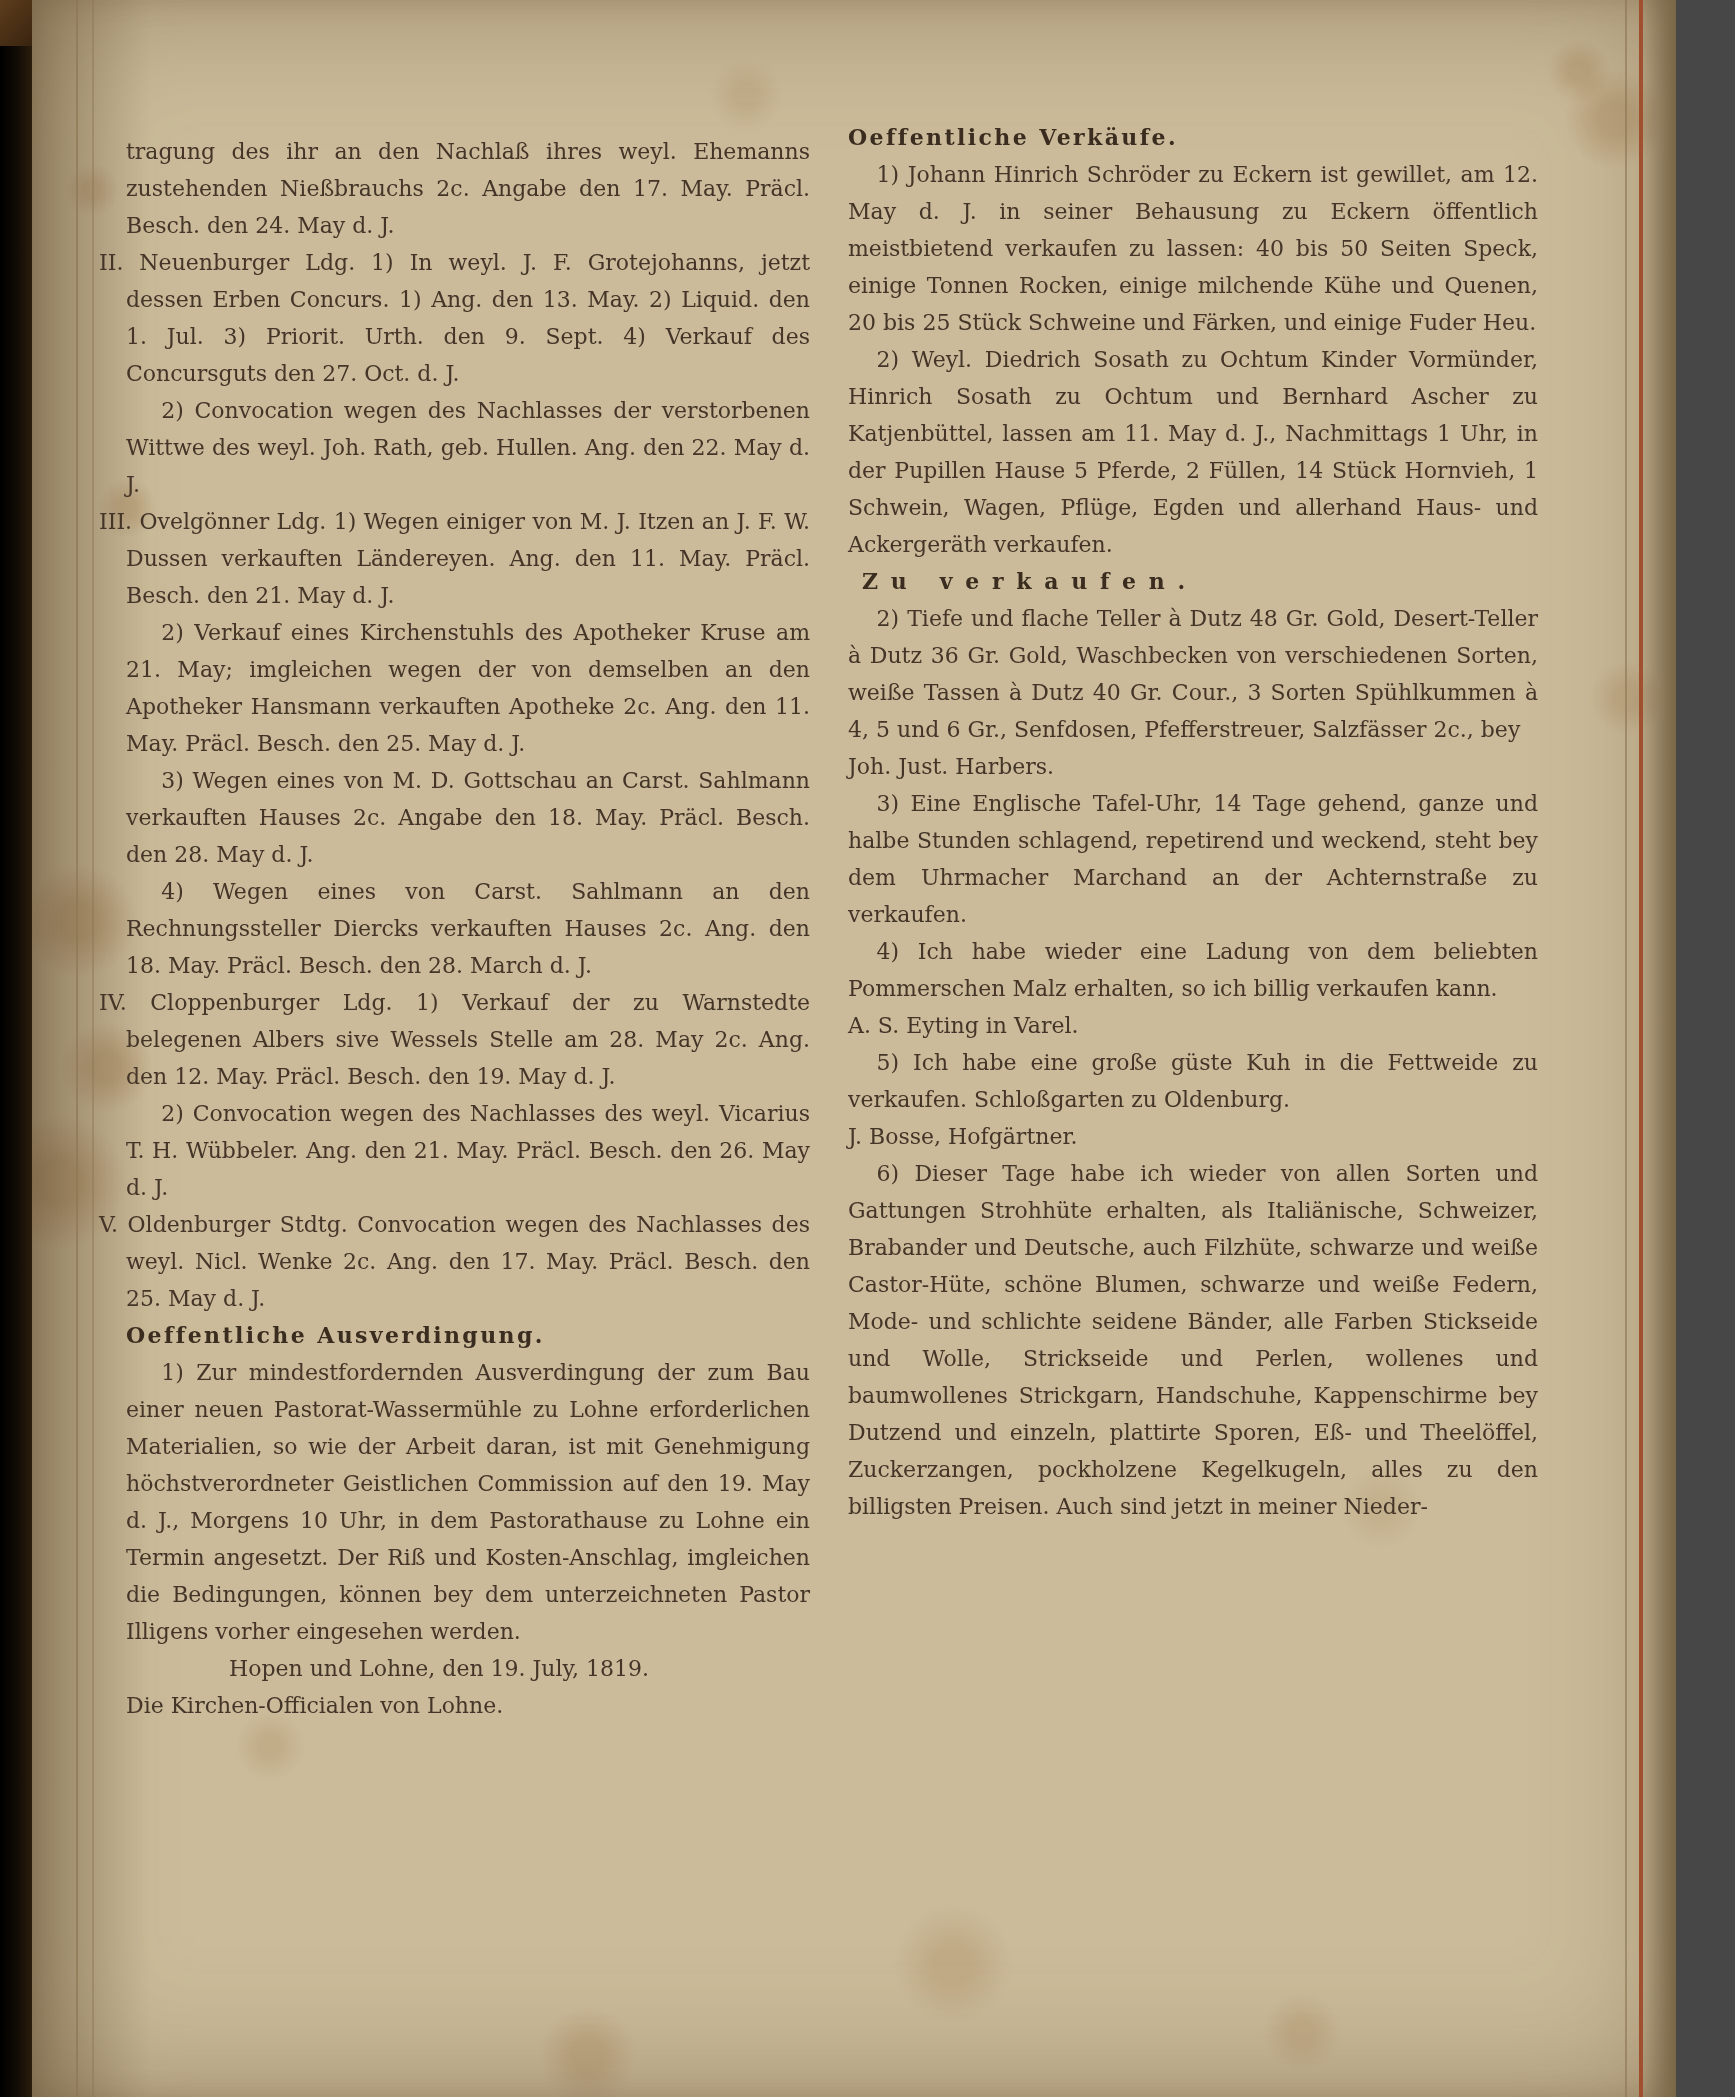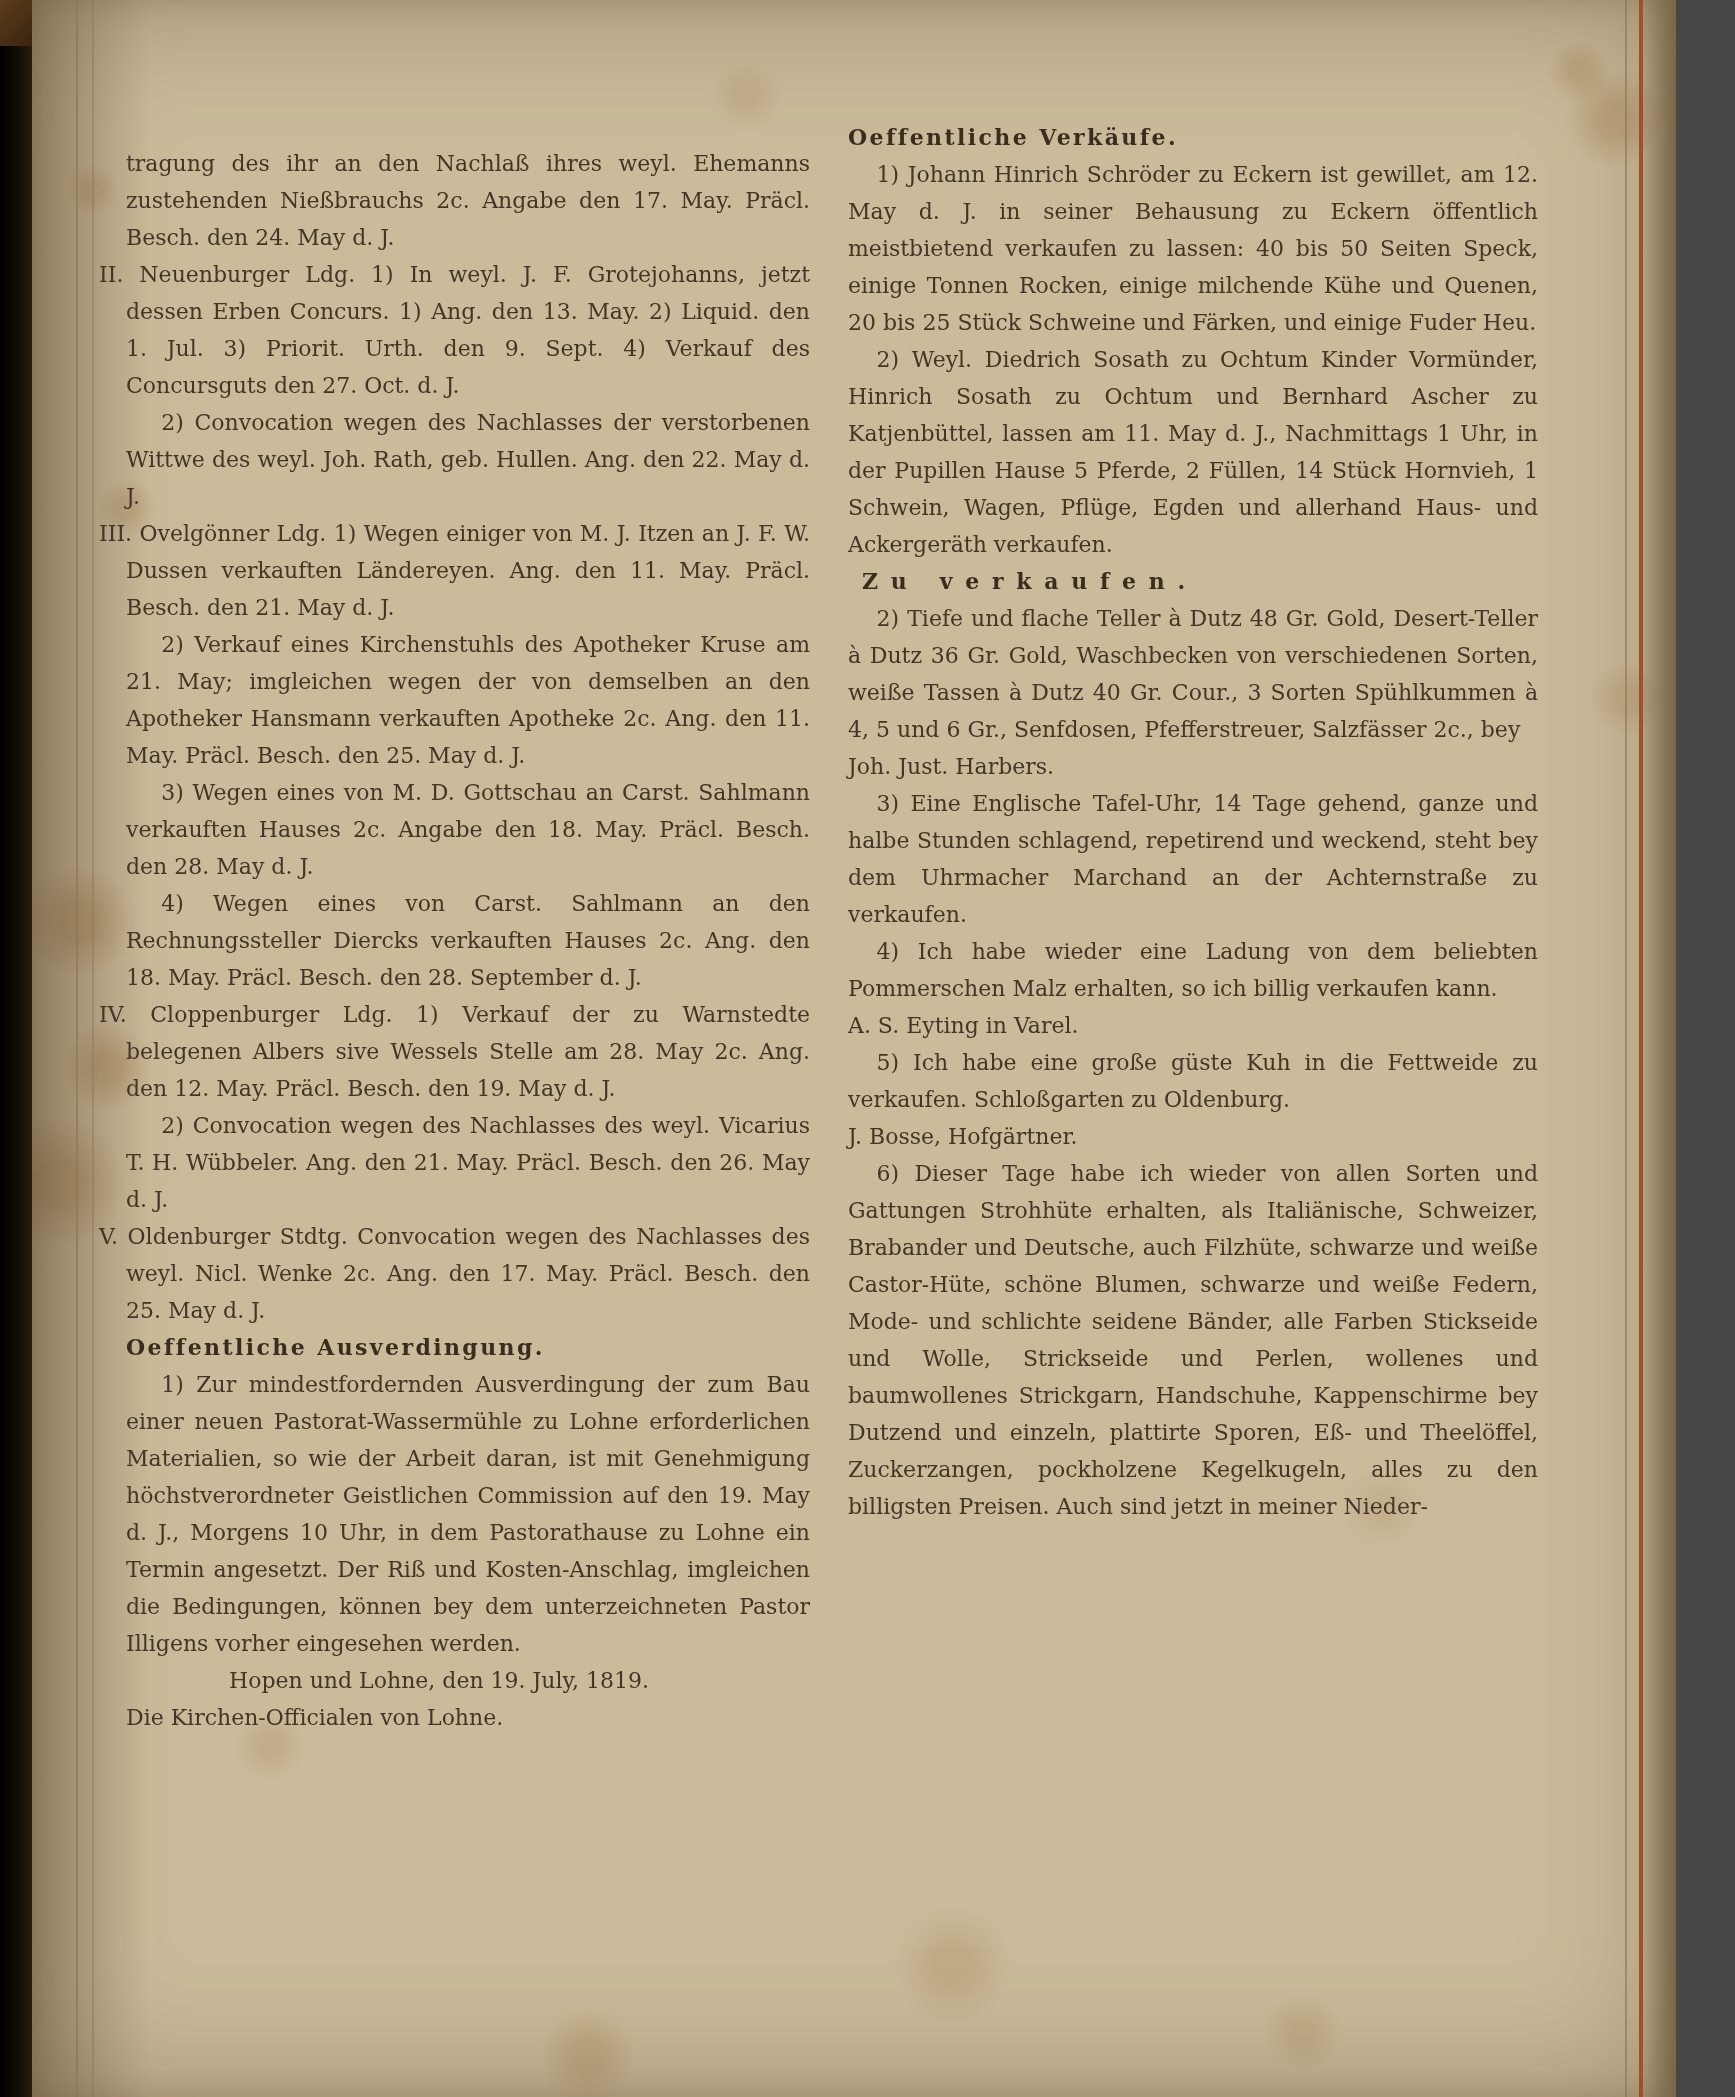--- a/index.html
+++ b/index.html
@@ -58,21 +58,21 @@
   }
   .edge-line.r1{right:49px;width:2.4px;background:rgba(138,115,82,.6);}
   .edge-line.r2{right:33px;width:4px;background:#a0502f;}
   
   .col{
     position:absolute;
     color:#443528;
     font-size:22px;
     line-height:37px;
   }
-  .col-left{left:94px;top:145px;width:684px;}
+  .col-left{left:94px;top:133px;width:684px;}
   .col-right{left:816px;top:119px;width:690px;}
   .col p{margin:0;text-align:justify;}
   .cont{text-indent:0;}
   .roman{text-indent:-27px;}
   .sub{text-indent:1.6em;}
   .item{text-indent:1.3em;margin-top:12.7px;}
   .heading{
     font-size:22px;font-weight:bold;text-align:center;
     letter-spacing:2.4px;color:#3a2c1f;text-indent:0;
   }
@@ -102,21 +102,21 @@
     <div class="edge-line r1"></div>
     <div class="edge-line r2"></div>
 
     <div class="col col-left">
       <p class="cont">tragung des ihr an den Nachlaß ihres weyl. Ehemanns zustehenden Nießbrauchs 2c. Angabe den 17. May. Präcl. Besch. den 24. May d. J.</p>
       <p class="roman">II. Neuenburger Ldg. 1) In weyl. J. F. Grotejohanns, jetzt dessen Erben Concurs. 1) Ang. den 13. May. 2) Liquid. den 1. Jul. 3) Priorit. Urth. den 9. Sept. 4) Verkauf des Concursguts den 27. Oct. d. J.</p>
       <p class="sub">2) Convocation wegen des Nachlasses der verstorbenen Wittwe des weyl. Joh. Rath, geb. Hullen. Ang. den 22. May d. J.</p>
       <p class="roman">III. Ovelgönner Ldg. 1) Wegen einiger von M. J. Itzen an J. F. W. Dussen verkauften Ländereyen. Ang. den 11. May. Präcl. Besch. den 21. May d. J.</p>
       <p class="sub">2) Verkauf eines Kirchenstuhls des Apotheker Kruse am 21. May; imgleichen wegen der von demselben an den Apotheker Hansmann verkauften Apotheke 2c. Ang. den 11. May. Präcl. Besch. den 25. May d. J.</p>
       <p class="sub">3) Wegen eines von M. D. Gottschau an Carst. Sahlmann verkauften Hauses 2c. Angabe den 18. May. Präcl. Besch. den 28. May d. J.</p>
-      <p class="sub">4) Wegen eines von Carst. Sahlmann an den Rechnungssteller Diercks verkauften Hauses 2c. Ang. den 18. May. Präcl. Besch. den 28. September d. J.</p>
+      <p class="sub">4) Wegen eines von Carst. Sahlmann an den Rechnungssteller Diercks verkauften Hauses 2c. Ang. den 18. May. Präcl. Besch. den 28. March d. J.</p>
       <p class="roman">IV. Cloppenburger Ldg. 1) Verkauf der zu Warnstedte belegenen Albers sive Wessels Stelle am 28. May 2c. Ang. den 12. May. Präcl. Besch. den 19. May d. J.</p>
       <p class="sub">2) Convocation wegen des Nachlasses des weyl. Vicarius T. H. Wübbeler. Ang. den 21. May. Präcl. Besch. den 26. May d. J.</p>
       <p class="roman">V. Oldenburger Stdtg. Convocation wegen des Nachlasses des weyl. Nicl. Wenke 2c. Ang. den 17. May. Präcl. Besch. den 25. May d. J.</p>
 
       <p class="heading h-left">Oeffentliche Ausverdingung.</p>
 
       <p class="sub">1) Zur mindestfordernden Ausverdingung der zum Bau einer neuen Pastorat-Wassermühle zu Lohne erforderlichen Materialien, so wie der Arbeit daran, ist mit Genehmigung höchstverordneter Geistlichen Commission auf den 19. May d. J., Morgens 10 Uhr, in dem Pastorathause zu Lohne ein Termin angesetzt. Der Riß und Kosten-Anschlag, imgleichen die Bedingungen, können bey dem unterzeichneten Pastor Illigens vorher eingesehen werden.</p>
       <p class="dateline">Hopen und Lohne, den 19. July, 1819.</p>
       <p class="org-line">Die Kirchen-Officialen von Lohne.</p>
     </div>

